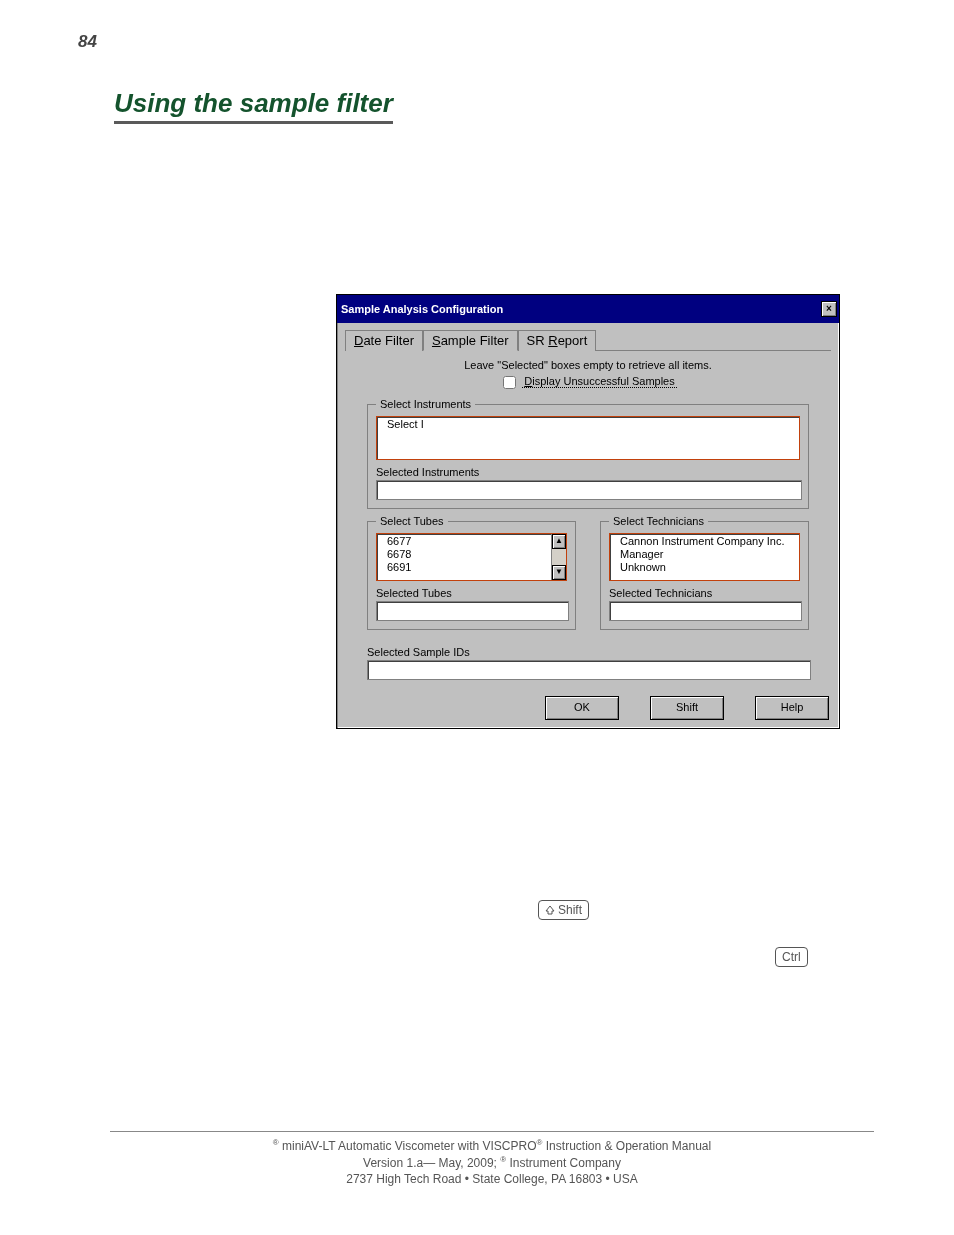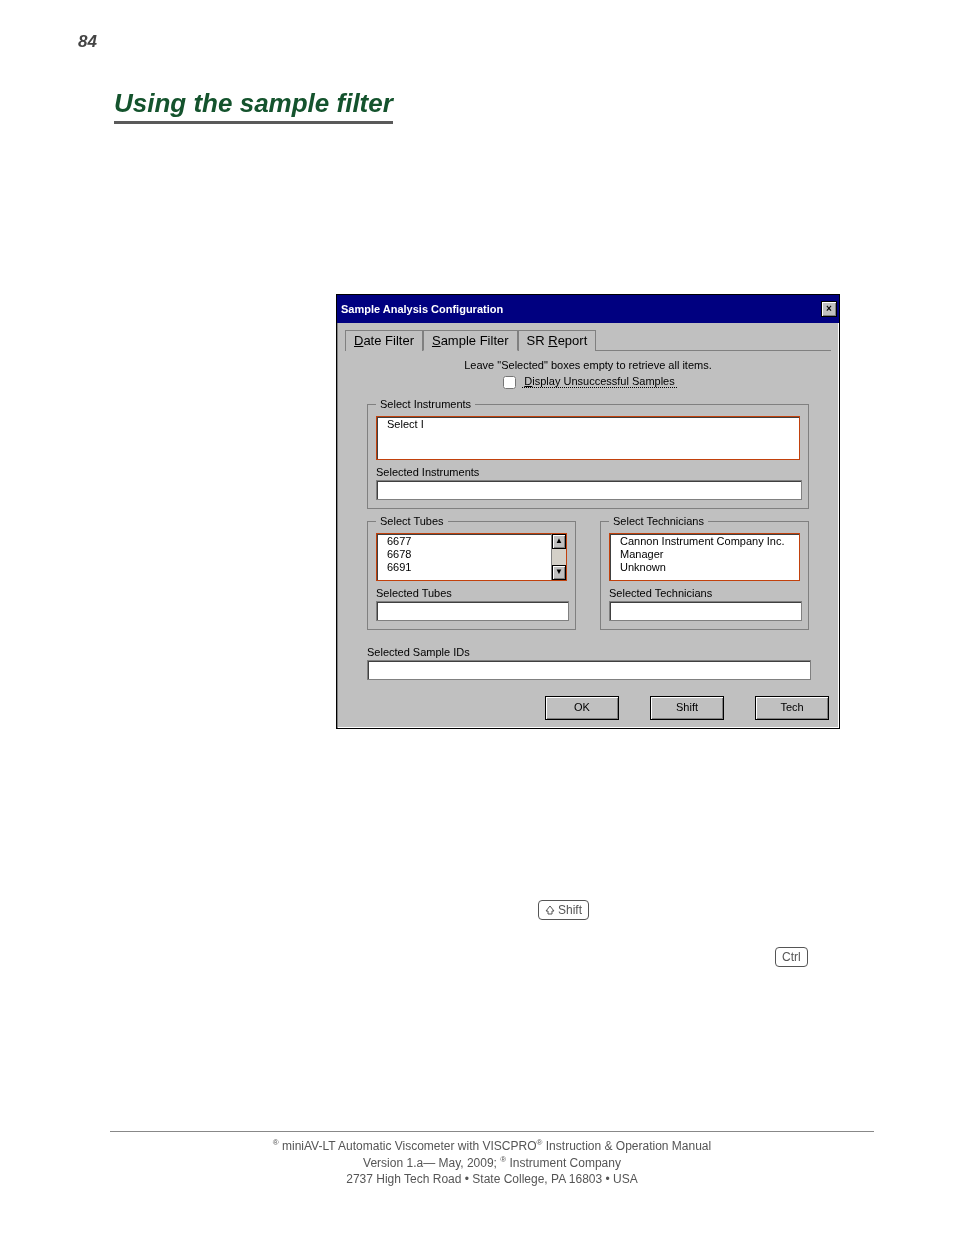--- a/index.html
+++ b/index.html
@@ -275,21 +275,21 @@
       </fieldset>
     </div>
 
     <div class="sublabel" style="margin-top:10px;">Selected Sample IDs</div>
     <div class="textbox"></div>
   </div>
 
   <div class="button-row">
     <div class="win-btn">OK</div>
     <div class="win-btn">Shift</div>
-    <div class="win-btn">Tech</div>
+    <div class="win-btn">Help</div>
   </div>
 </div>
 
 <span class="shift-key">
   <span class="keycap">
     <svg width="10" height="10" viewBox="0 0 10 10">
         <path d="M5 1 L9 6 L7 6 L7 9 L3 9 L3 6 L1 6 Z" fill="none" stroke="#555" stroke-width="1"></path>
       </svg>
     <span>Shift</span>
   </span>

